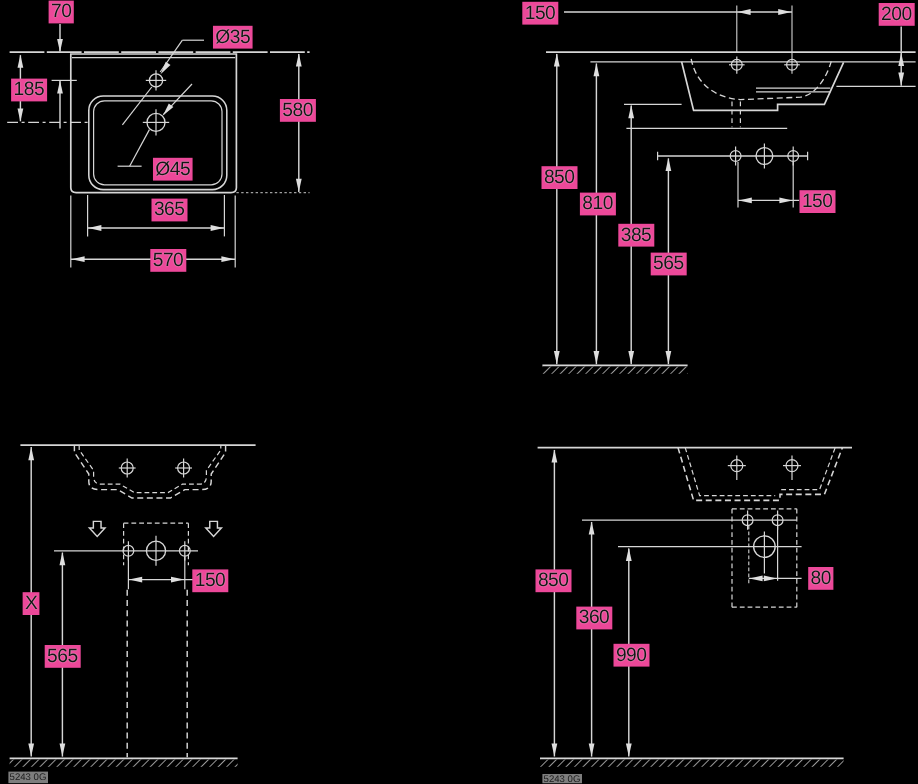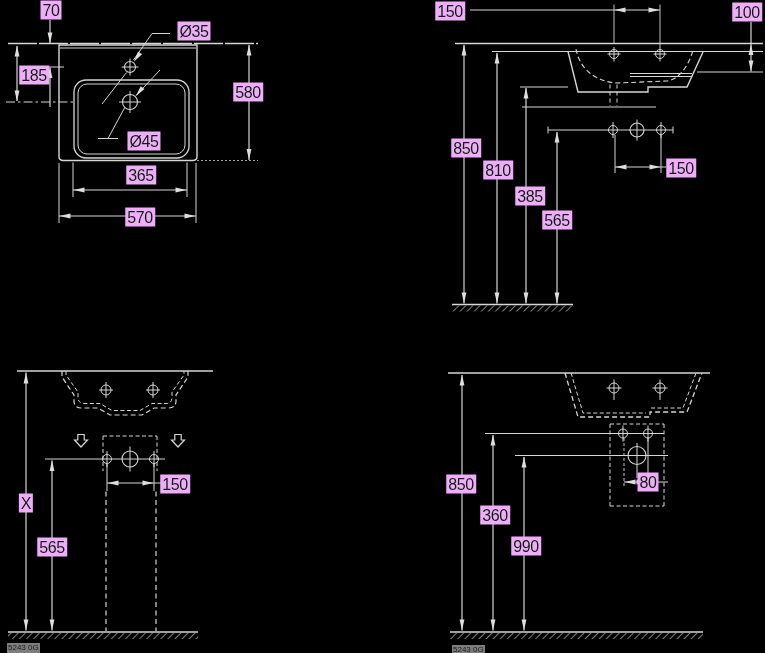--- a/index.html
+++ b/index.html
@@ -1,20 +1,20 @@
 <!DOCTYPE html>
 <html><head>
 <meta charset="utf-8">
 <style>
   html,body{margin:0;padding:0;background:#000;}
   #stage{position:relative;width:765px;height:653px;background:#000;overflow:hidden;
          font-family:"Liberation Sans",sans-serif;}
   #drawing{position:absolute;left:0;top:0;}
   .chip{position:absolute;transform:translate(-50%,-50%);
-        background:#f0abfc;color:#151515;
+        background:#ec4899;color:#151515;
         font:16px/19px "Liberation Sans",sans-serif;
         letter-spacing:-0.4px;padding:0 2px;white-space:nowrap;
         text-shadow:0 0 1px #e6e6e6;}
   .chip.code{transform:none;font-size:8px;line-height:10px;background:#7d7d7d;
              color:#1c1c1c;letter-spacing:0;padding:0 1px;text-shadow:none;}
   svg line, svg path, svg rect.ln, svg circle{vector-effect:non-scaling-stroke;}
 </style>
 </head>
 <body>
 
@@ -298,39 +298,39 @@
       <use href="#ah" transform="translate(524,630.5) rotate(180)"></use>
     </g>
     <g>
       <line x1="450" y1="632" x2="703" y2="632" stroke-width="1.4"></line>
       <rect x="450" y="633" width="253" height="6" fill="url(#hatch)" stroke="none"></rect>
     </g>
   </g>
 </svg>
 
 <div class="chip" style="left:51px;top:10px">70</div>
-<div class="chip" style="left:34px;top:75px">185</div>
+<div class="chip" style="left:24px;top:75px">185</div>
 <div class="chip" style="left:194px;top:31px">Ø35</div>
 <div class="chip" style="left:144px;top:141px">Ø45</div>
 <div class="chip" style="left:248px;top:92px">580</div>
 <div class="chip" style="left:141px;top:175px">365</div>
 <div class="chip" style="left:140px;top:217px">570</div>
 
 <div class="chip" style="left:450px;top:11px">150</div>
-<div class="chip" style="left:747px;top:12px">100</div>
+<div class="chip" style="left:747px;top:12px">200</div>
 <div class="chip" style="left:466px;top:148px">850</div>
 <div class="chip" style="left:498px;top:170px">810</div>
 <div class="chip" style="left:530px;top:196px">385</div>
 <div class="chip" style="left:557px;top:220px">565</div>
 <div class="chip" style="left:681px;top:168px">150</div>
 
 <div class="chip" style="left:26px;top:503px">X</div>
 <div class="chip" style="left:52px;top:547px">565</div>
 <div class="chip" style="left:175px;top:484px">150</div>
 <div class="chip code" style="left:7px;top:643px">5243 0G</div>
 
 <div class="chip" style="left:461px;top:484px">850</div>
 <div class="chip" style="left:495px;top:515px">360</div>
 <div class="chip" style="left:526px;top:546px">990</div>
-<div class="chip" style="left:648px;top:482px">80</div>
+<div class="chip" style="left:684px;top:482px">80</div>
 <div class="chip code" style="left:452px;top:645px">5243 0G</div>
 
 </div>
 
 </body></html>

